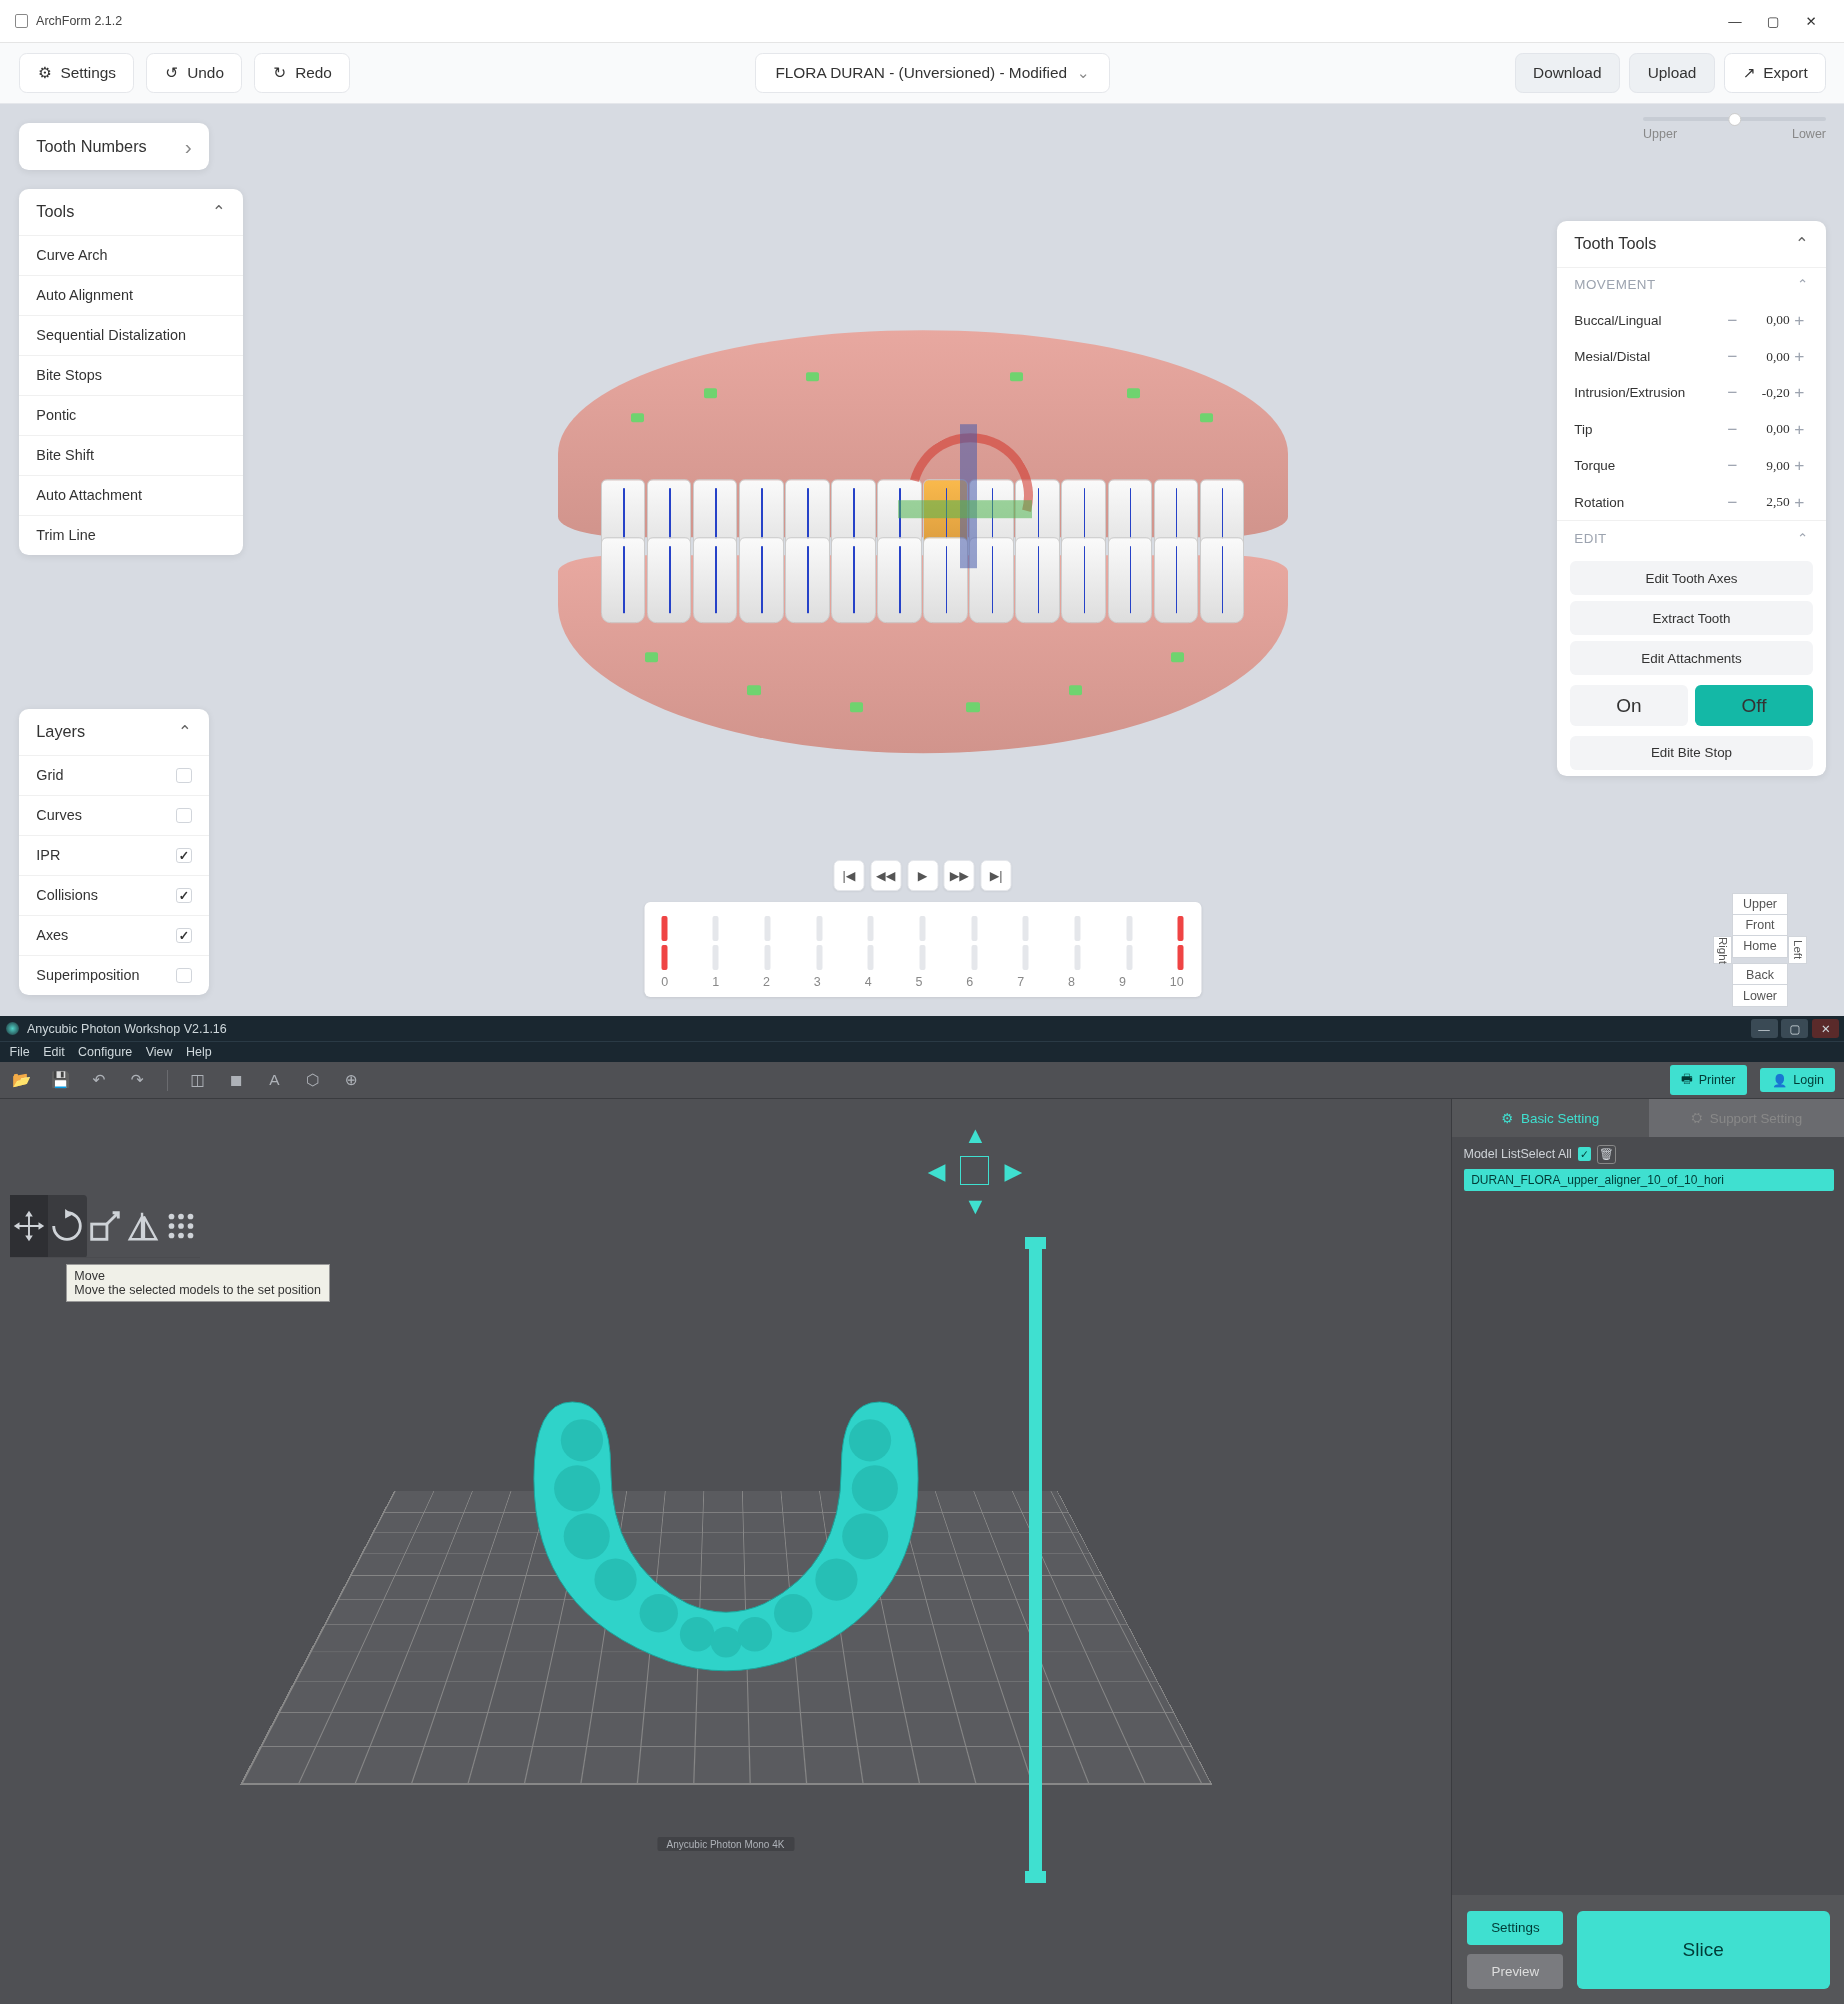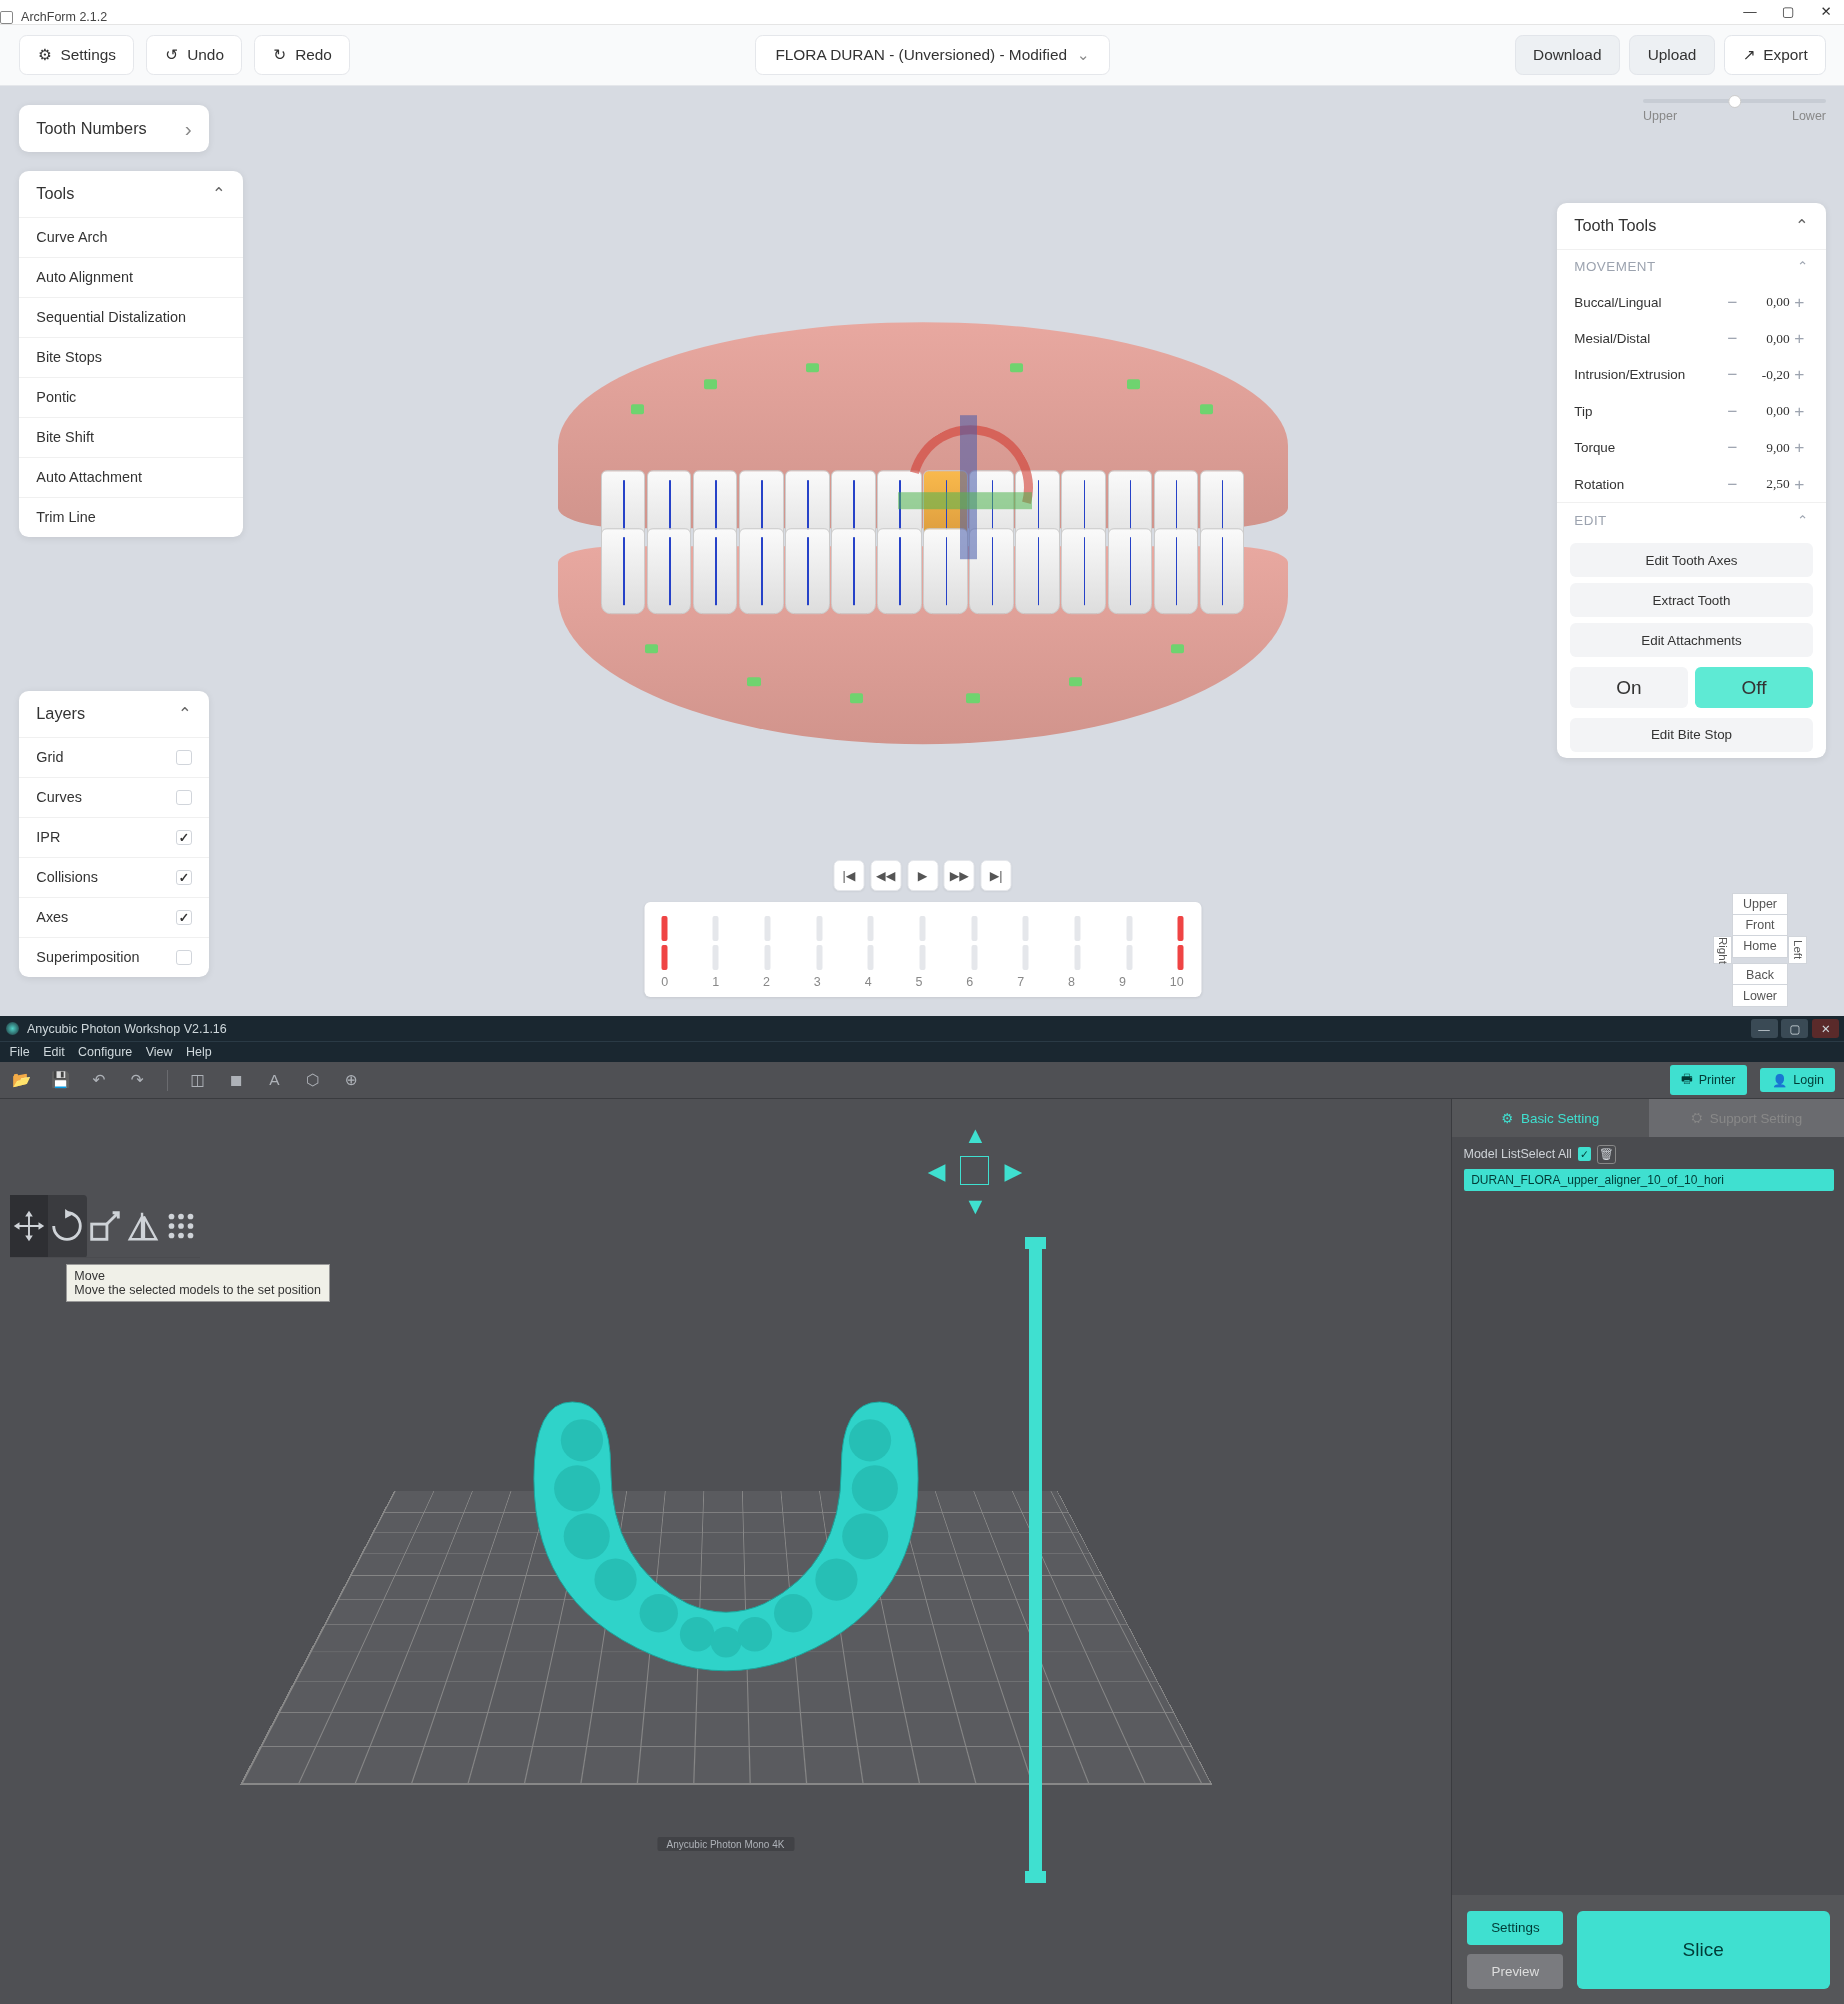--- a/index.html
+++ b/index.html
@@ -1,20 +1,20 @@
 <!DOCTYPE html>
 <html><head>
 <meta charset="utf-8">
 <style>
 * { box-sizing: border-box; margin: 0; padding: 0; font-family: -apple-system, BlinkMacSystemFont, "Segoe UI", Arial, sans-serif; }
 body { width: 1845px; height: 2004px; overflow: hidden; background: #fff; }
 
 
 .archform { width: 100%; height: 1016px; background: #d7dbe2; display: flex; flex-direction: column; }
-.af-titlebar { height: 25px; background: #fff; border-bottom: 1px solid #e5e5e5; display: flex; align-items: flex-end; padding: 0 0; font-size: 12.5px; color: #444; }
+.af-titlebar { height: 43px; background: #fff; border-bottom: 1px solid #e5e5e5; display: flex; align-items: center; padding: 0 15px; font-size: 12.5px; color: #444; }
 .af-titlebar .logo { width: 13.4px; height: 13.4px; border: 1.4px solid #888; border-radius: 1.9px; margin-right: 7.7px; }
 .af-titlebar .spacer { flex: 1; }
 .af-titlebar .win-btn { width: 38px; height: 25px; display: flex; align-items: center; justify-content: center; color: #333; font-size: 13.4px; }
 .af-toolbar { height: 61px; background: #f9fafb; border-bottom: 1px solid #e5e7eb; display: flex; align-items: center; padding: 0 19px; gap: 11.5px; }
 .af-btn { display: inline-flex; align-items: center; gap: 7.7px; padding: 9.6px 17.3px; border: 1px solid #e5e7eb; border-radius: 7.7px; background: #fff; font-size: 15.4px; color: #333; }
 .af-btn .icon { width: 15.4px; height: 15.4px; display: inline-flex; align-items: center; justify-content: center; }
 .af-toolbar .center { flex: 1; display: flex; justify-content: center; }
 .af-project { display: inline-flex; align-items: center; gap: 9.6px; padding: 9.6px 19px; border: 1px solid #e5e7eb; border-radius: 7.7px; background: #fff; font-size: 15.4px; color: #333; }
 .af-right-btns { display: flex; gap: 9.6px; }
 .af-right-btns .af-btn { background: #edf0f3; border: 1px solid #e2e5ea; }
@@ -43,21 +43,21 @@
 
 .tooth-tools { right: 19px; top: 85px; width: 269px; margin-top: 32px; }
 .tt-section { padding: 9.6px 17.3px; font-size: 13.4px; color: #9ca3af; letter-spacing: 0.5px; border-top: 1px solid #f0f0f0; display: flex; justify-content: space-between; align-items: center; }
 .tt-row { padding: 7.7px 17.3px; display: flex; align-items: center; font-size: 13.4px; color: #333; }
 .tt-row .label { flex: 1; }
 .tt-row .minus, .tt-row .plus { width: 19px; color: #9ca3af; text-align: center; font-size: 17.3px; }
 .tt-row .val { width: 48px; text-align: right; color: #333; font-family: Liberation Serif, serif; }
 .tt-btn { margin: 5.8px 13.4px; padding: 9.6px; background: #f3f4f6; border-radius: 5.8px; text-align: center; font-size: 13.4px; color: #333; }
 .tt-toggle { display: flex; gap: 7.7px; margin: 9.6px 13.4px; }
 .tt-toggle .opt { flex: 1; padding: 9.6px; text-align: center; border-radius: 5.8px; font-size: 19px; }
-.tt-toggle .opt.off { background: #5eead4; color: #333; }
+.tt-toggle .opt.off { background: #14b8a6; color: #333; }
 .tt-toggle .opt.on { background: #f3f4f6; color: #333; }
 
 
 .ul-slider { position: absolute; right: 19px; top: 13.4px; width: 183px; text-align: center; }
 .ul-slider .track { height: 3.8px; background: #c7ccd4; border-radius: 1.9px; position: relative; margin-bottom: 5.8px; }
 .ul-slider .thumb { position: absolute; top: -4.8px; left: 50%; transform: translateX(-50%); width: 13.4px; height: 13.4px; background: #fff; border: 1px solid #ccc; border-radius: 50%; }
 .ul-slider .labels { display: flex; justify-content: space-between; font-size: 12.5px; color: #888; }
 
 
 .orient { position: absolute; right: 38px; bottom: 9.6px; display: flex; flex-direction: column; align-items: center; font-size: 12.5px; color: #555; }

